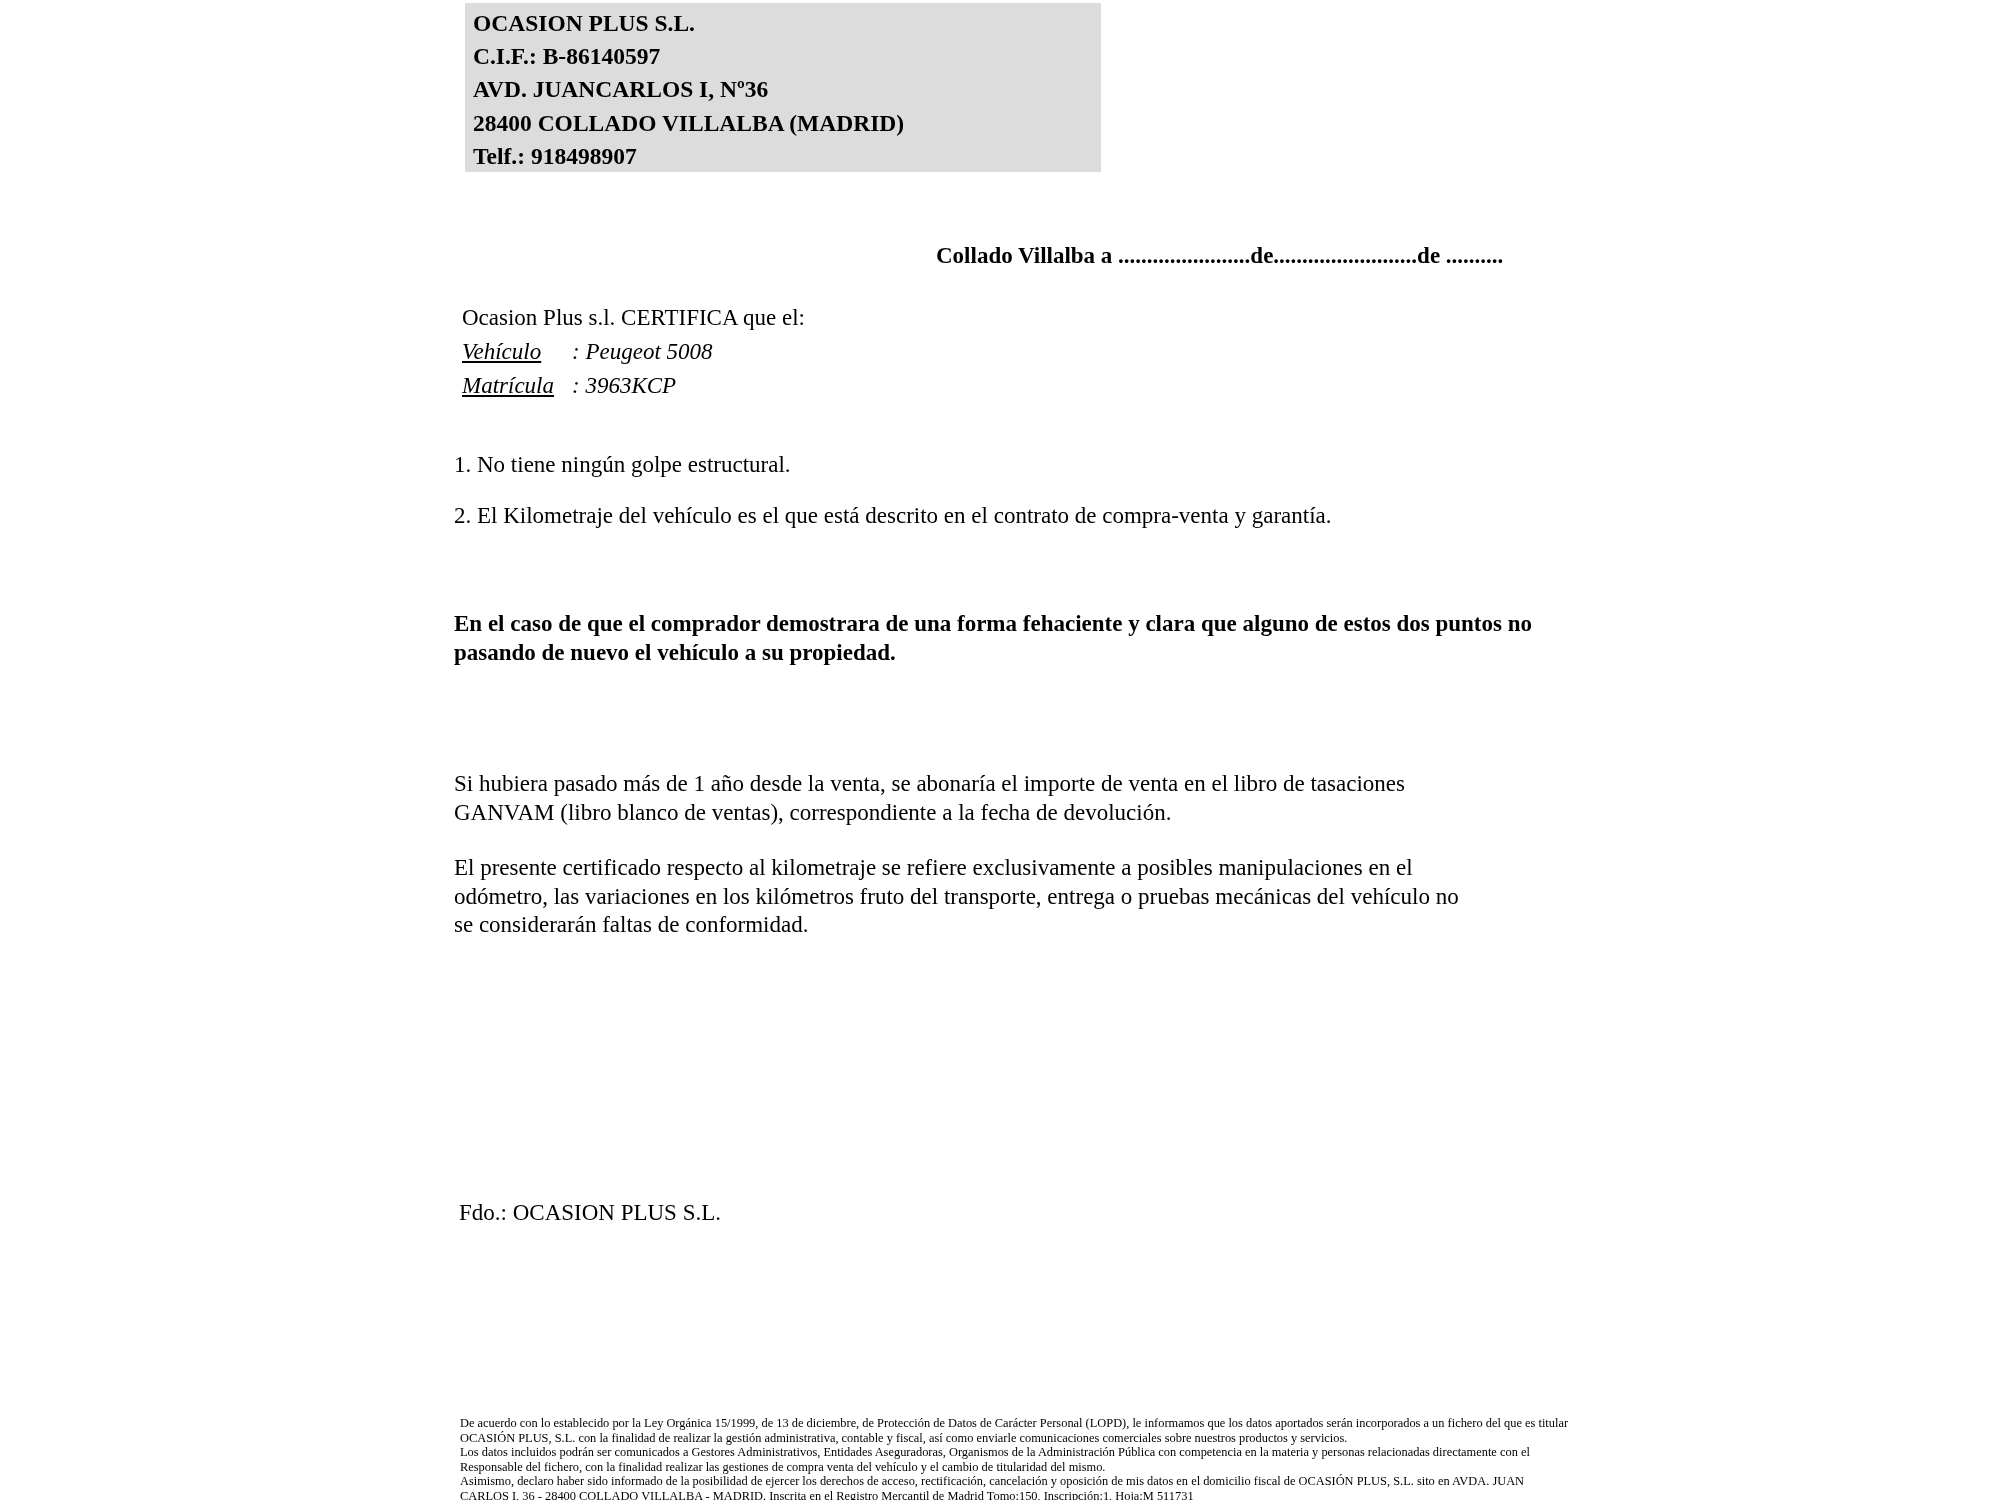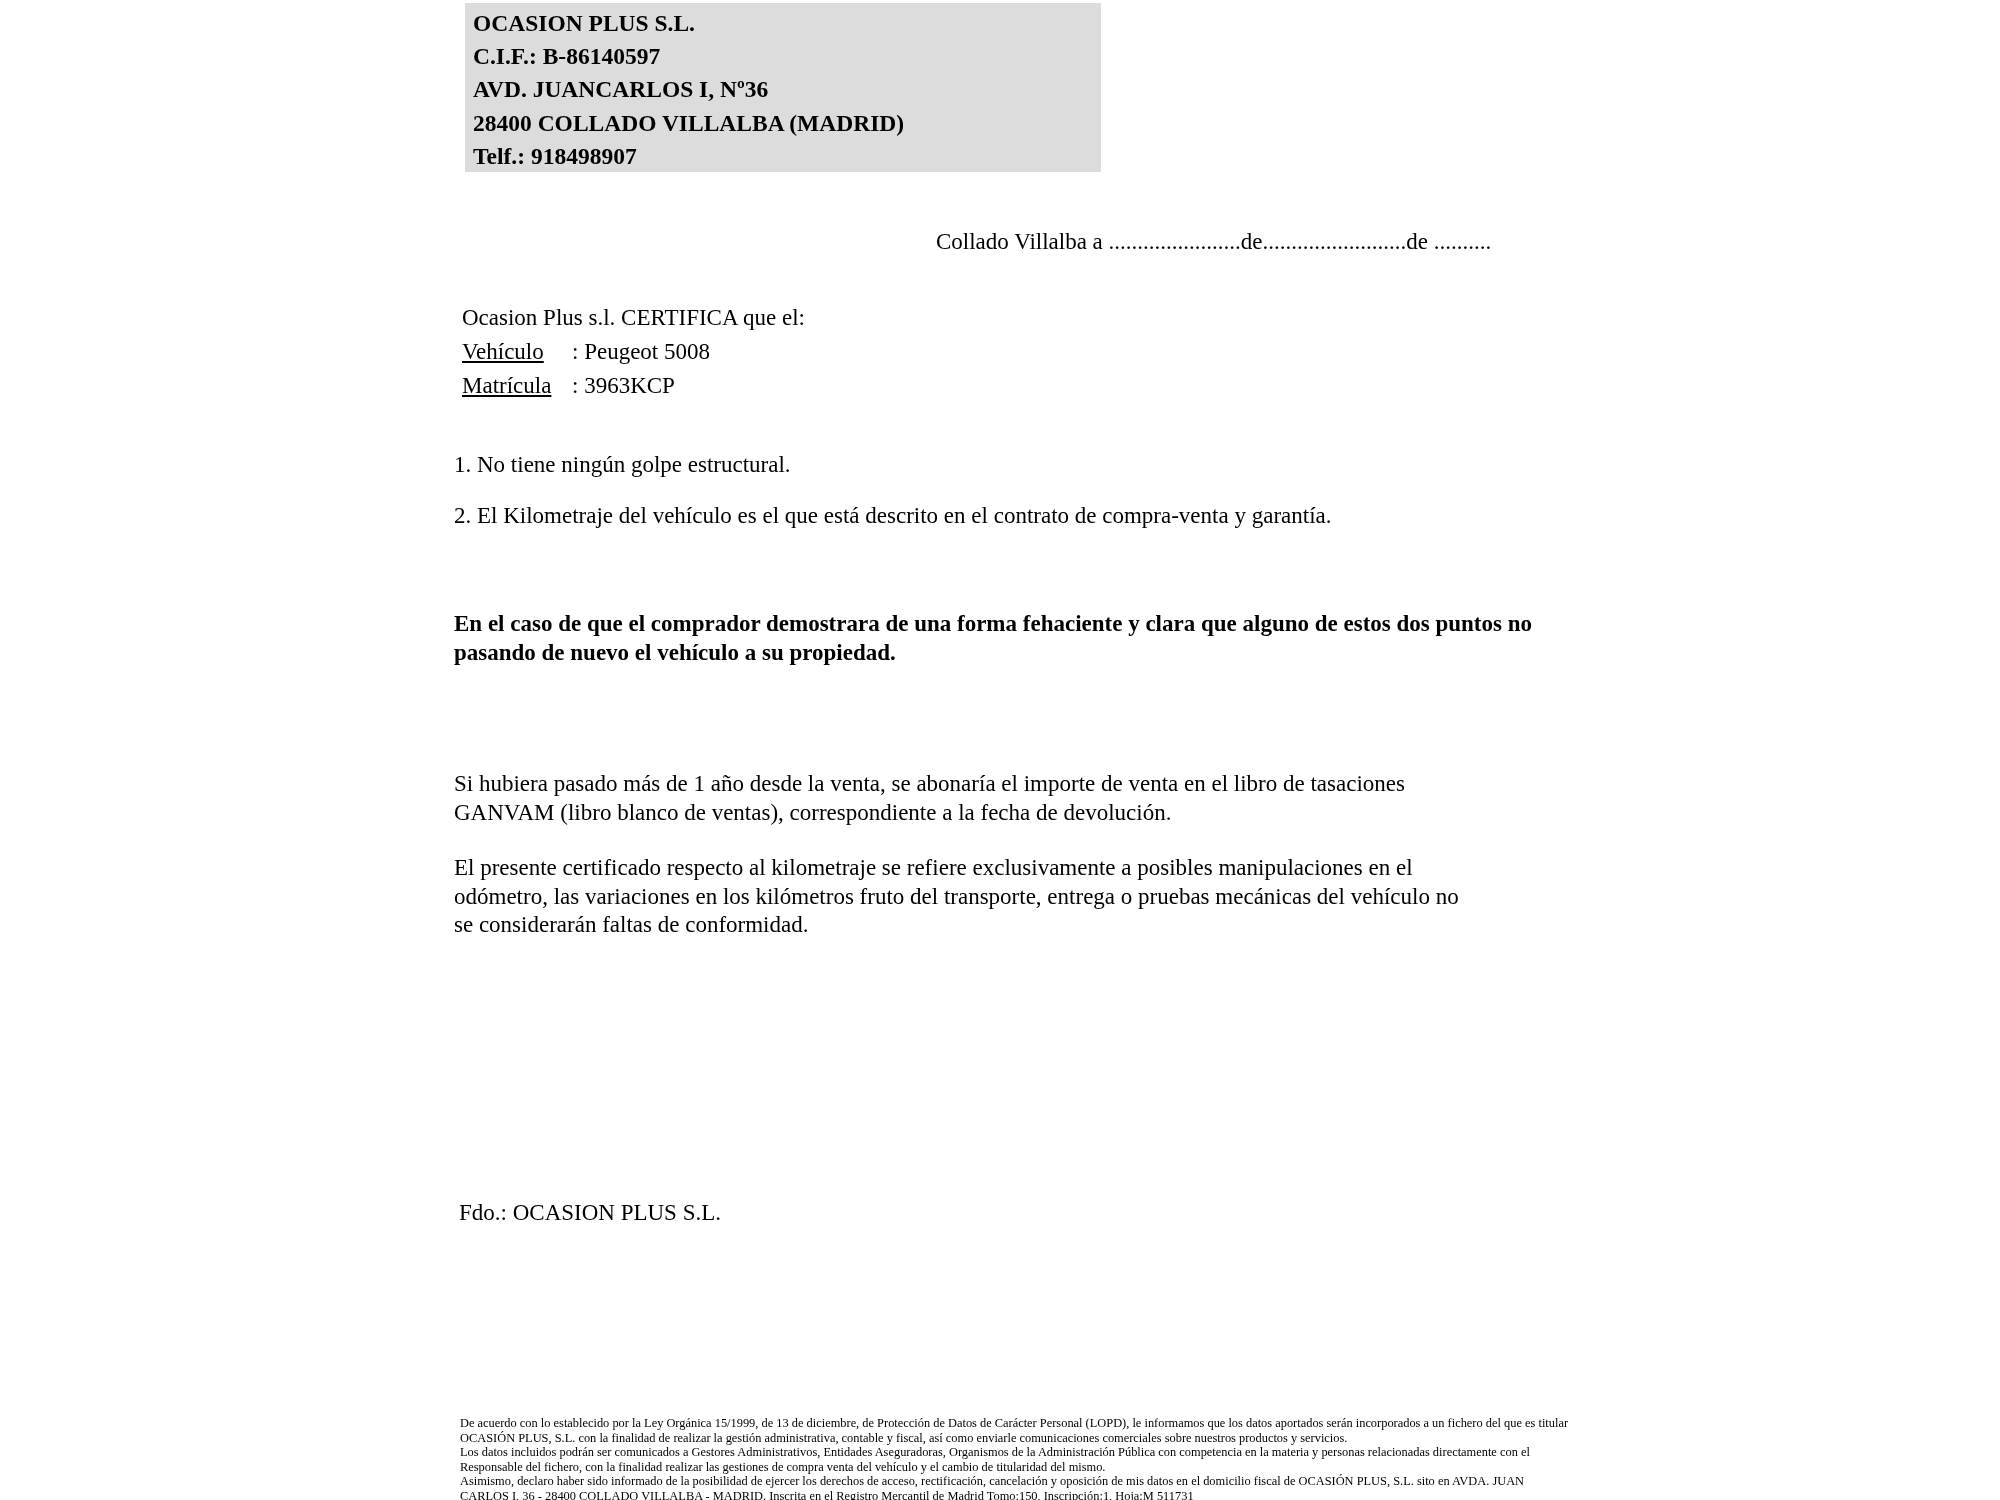--- a/index.html
+++ b/index.html
@@ -11,26 +11,26 @@
     overflow:hidden;
   }
   .header-box {
     position:absolute; left:465px; top:3px; width:636px; height:169px;
     background:#dcdcdc; padding:4px 0 0 8px;
   }
   .header-box .hline {
     font-weight:700; font-size:23.5px; line-height:33.2px; white-space:nowrap;
   }
   .date-line {
-    position:absolute; left:936px; top:229px; font-size:23px; white-space:nowrap;
+    position:absolute; left:936px; top:243px; font-size:23px; white-space:nowrap;font-weight:bold;
   }
   .certify {
     position:absolute; left:462px; top:301px; font-size:23px; line-height:34px;
   }
-  .cert-row { white-space:nowrap; }
+  .cert-row { white-space:nowrap;font-style:italic; }
   .cert-label { display:inline-block; min-width:110px; text-decoration:underline; }
   .point {
     position:absolute; left:454px; font-size:23px; white-space:nowrap;
   }
   #point1 { top:452px; }
   #point2 { top:503px; }
   .para {
     position:absolute; left:454px; font-size:23px; line-height:28.6px;
   }
   .para .pline { white-space:nowrap; }

